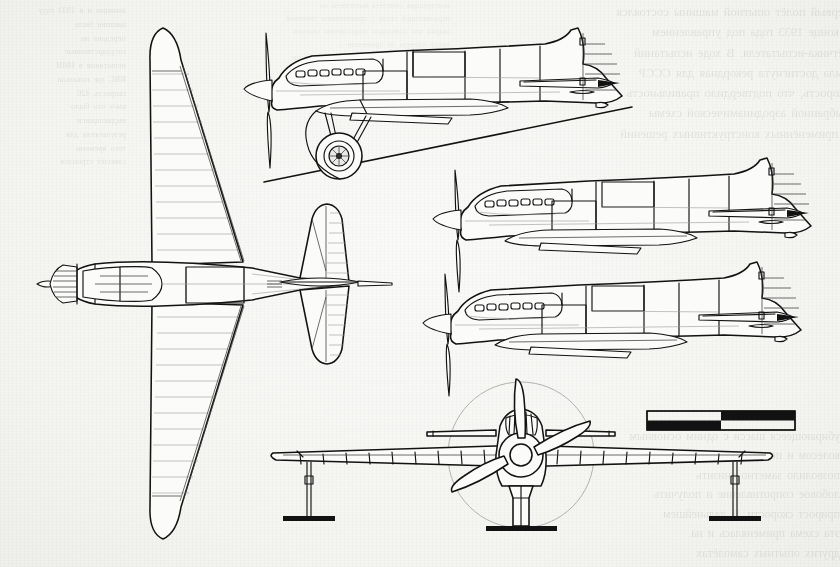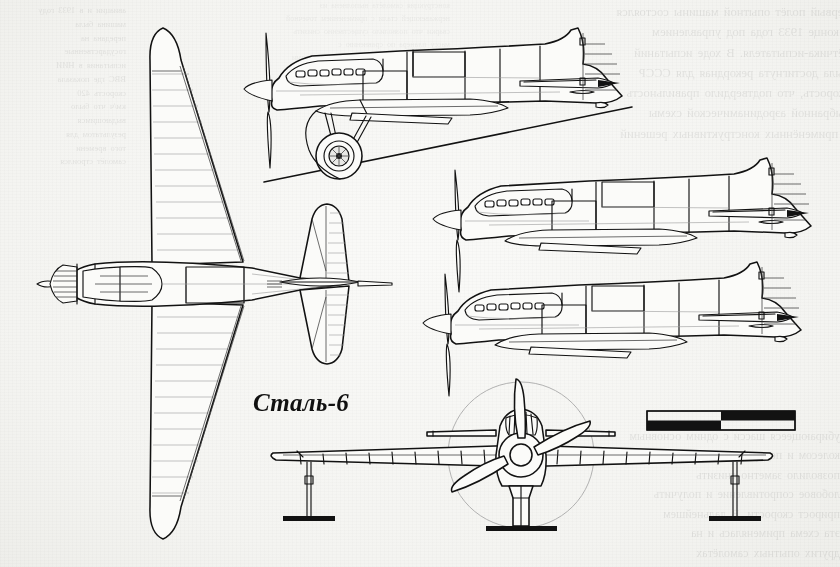--- a/index.html
+++ b/index.html
@@ -486,15 +486,14 @@
     <g>
       <rect class="o2" x="647" y="411" width="148" height="19" fill="#fff"></rect>
       <rect class="bk" x="647" y="420.5" width="74" height="9.5"></rect>
       <rect class="bk" x="721" y="411" width="74" height="9.5"></rect>
       <rect x="647" y="411" width="148" height="19" fill="none" stroke="#121212" stroke-width="1.5"></rect>
     </g>
 
   </svg>
   </div>
 
-  <div class="ttl">Сталь-6</div>
 
 </div>
 
 </body></html>

